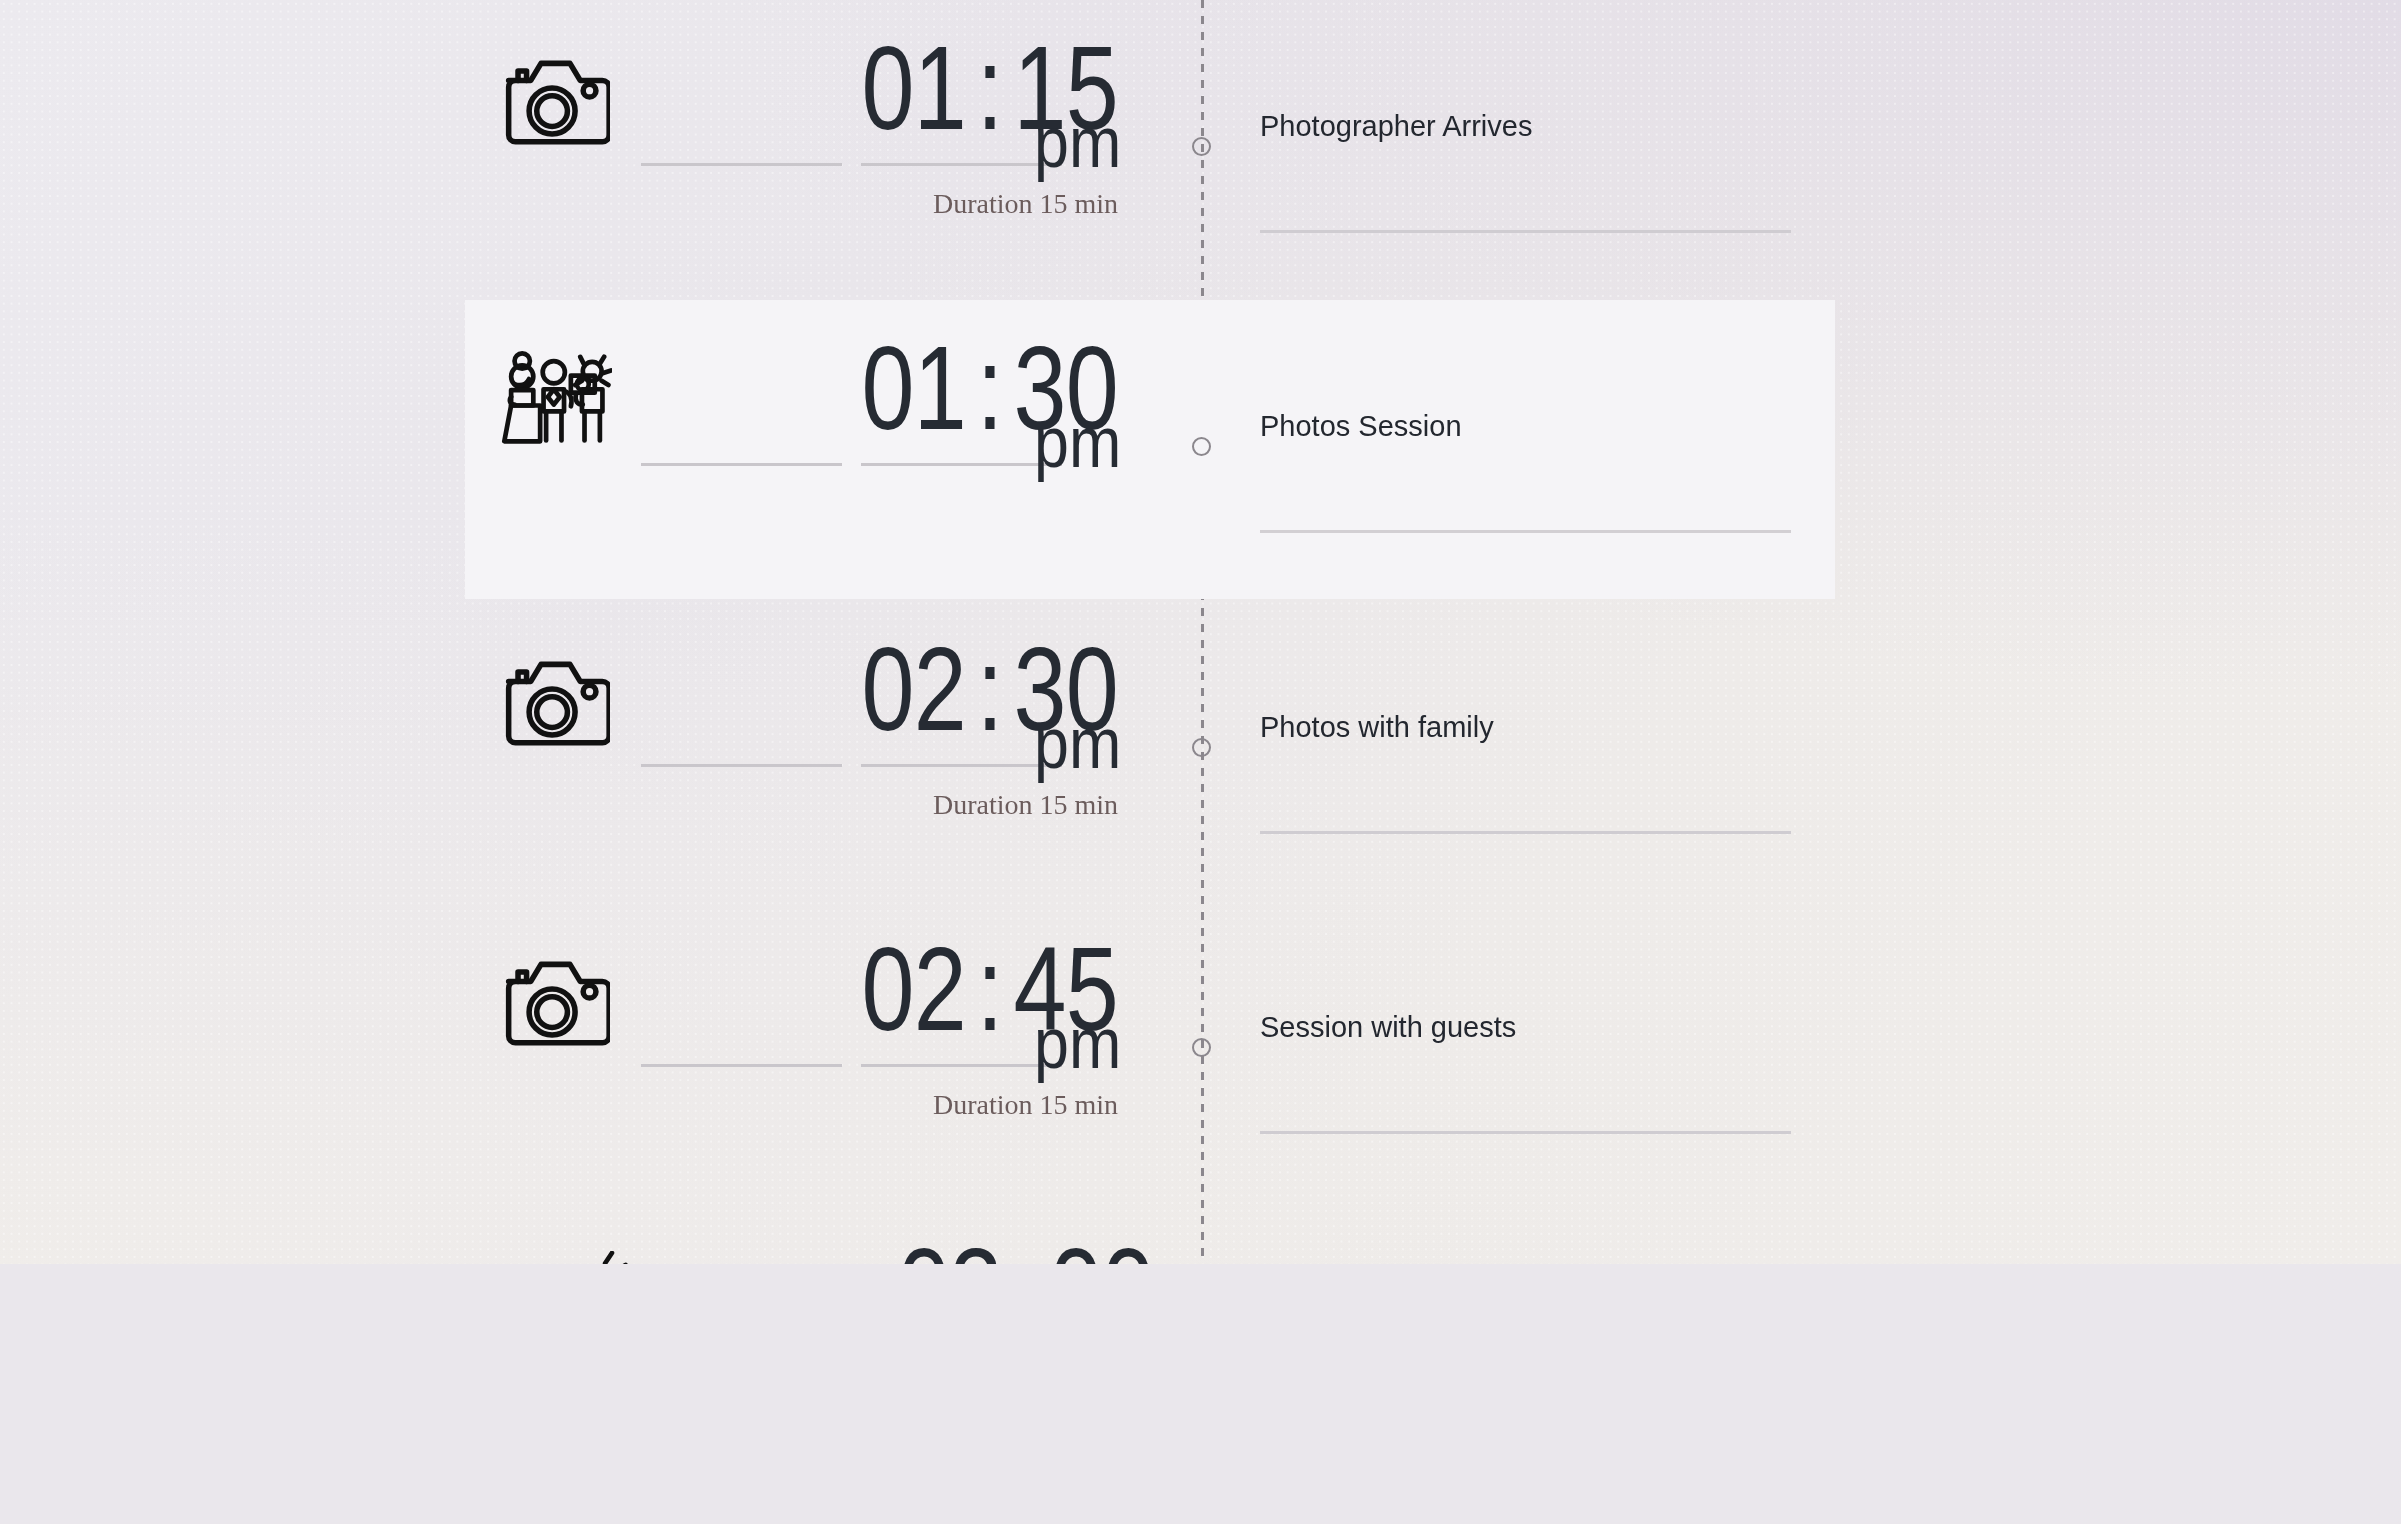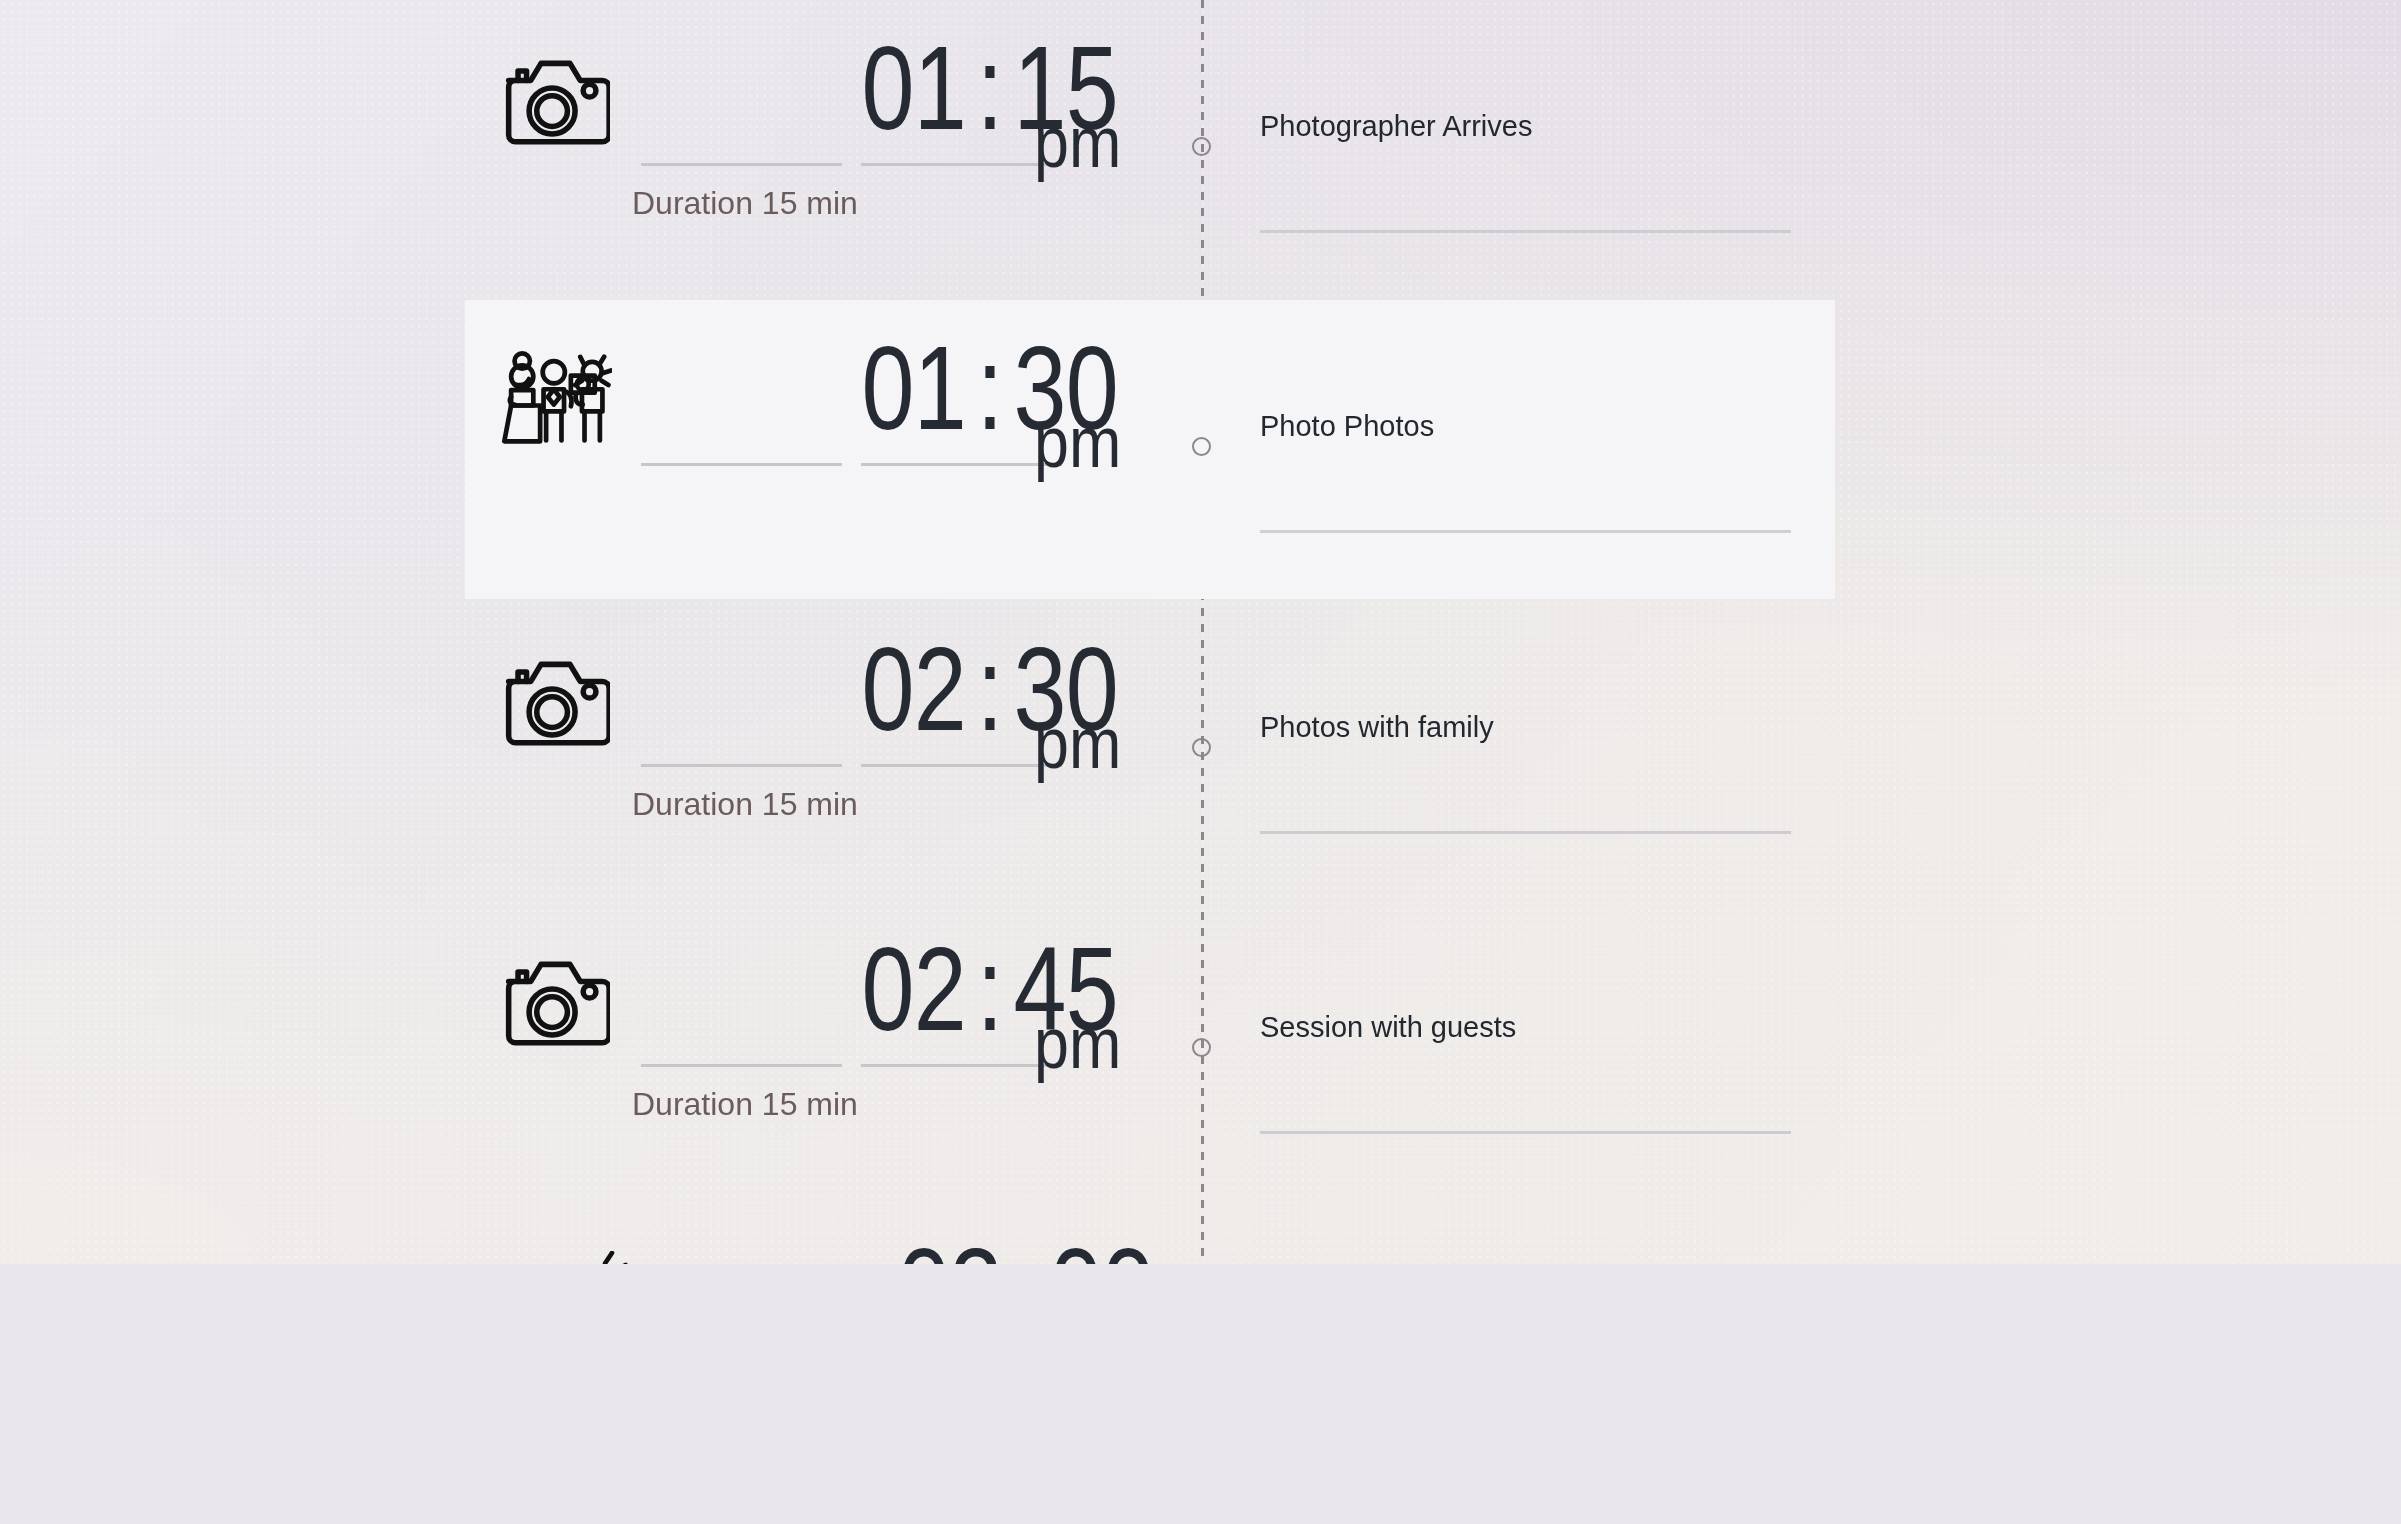--- a/index.html
+++ b/index.html
@@ -127,25 +127,25 @@
     background: #c9c6cb;
   }
   .ul.hh-ul { left: 8.5px;  width: 201px; }
   .ul.mm-ul { left: 229px; width: 201px; }
 
   .duration {
     position: absolute;
     left: 0;
     top: 160px;
     width: 486px;
-    text-align: left;
+    text-align: right;
     color: #6b5c5c;
-    font-size: 32px;
+    font-size: 28px;
     line-height: 39px;
-    font-family: Liberation Sans, sans-serif;
+    font-family: Liberation Serif, serif;
     white-space: nowrap;
   }
 
   
   .meridiem {
     position: absolute;
     left: 1034px;
     top: 102px;
     color: #262b33;
     font-size: 73px;
@@ -287,21 +287,21 @@
         <div class="ul hh-ul"></div>
         <div class="ul mm-ul"></div>
       </div>
     </div>
 
     <div class="meridiem">pm</div>
 
     <div class="marker"></div>
 
     <div class="event">
-      <div class="event-label">Photo Photos</div>
+      <div class="event-label">Photos Session</div>
       <div class="event-rule"></div>
     </div>
   </div>
 
   <div class="row" id="row2">
     <div class="icon-cell">
       <svg width="109" height="92" viewBox="0 0 128 108" fill="none" stroke="#111111" stroke-width="6.5" stroke-linejoin="round" stroke-linecap="round">
         <path d="M9 31 h26 l12 -20 h34 l12 20 h26 a8 8 0 0 1 8 8 v56 a8 8 0 0 1 -8 8 h-102 a8 8 0 0 1 -8 -8 v-56 a8 8 0 0 1 8 -8 z"></path>
         <circle cx="60" cy="67" r="27"></circle>
         <circle cx="60" cy="67" r="18"></circle>

